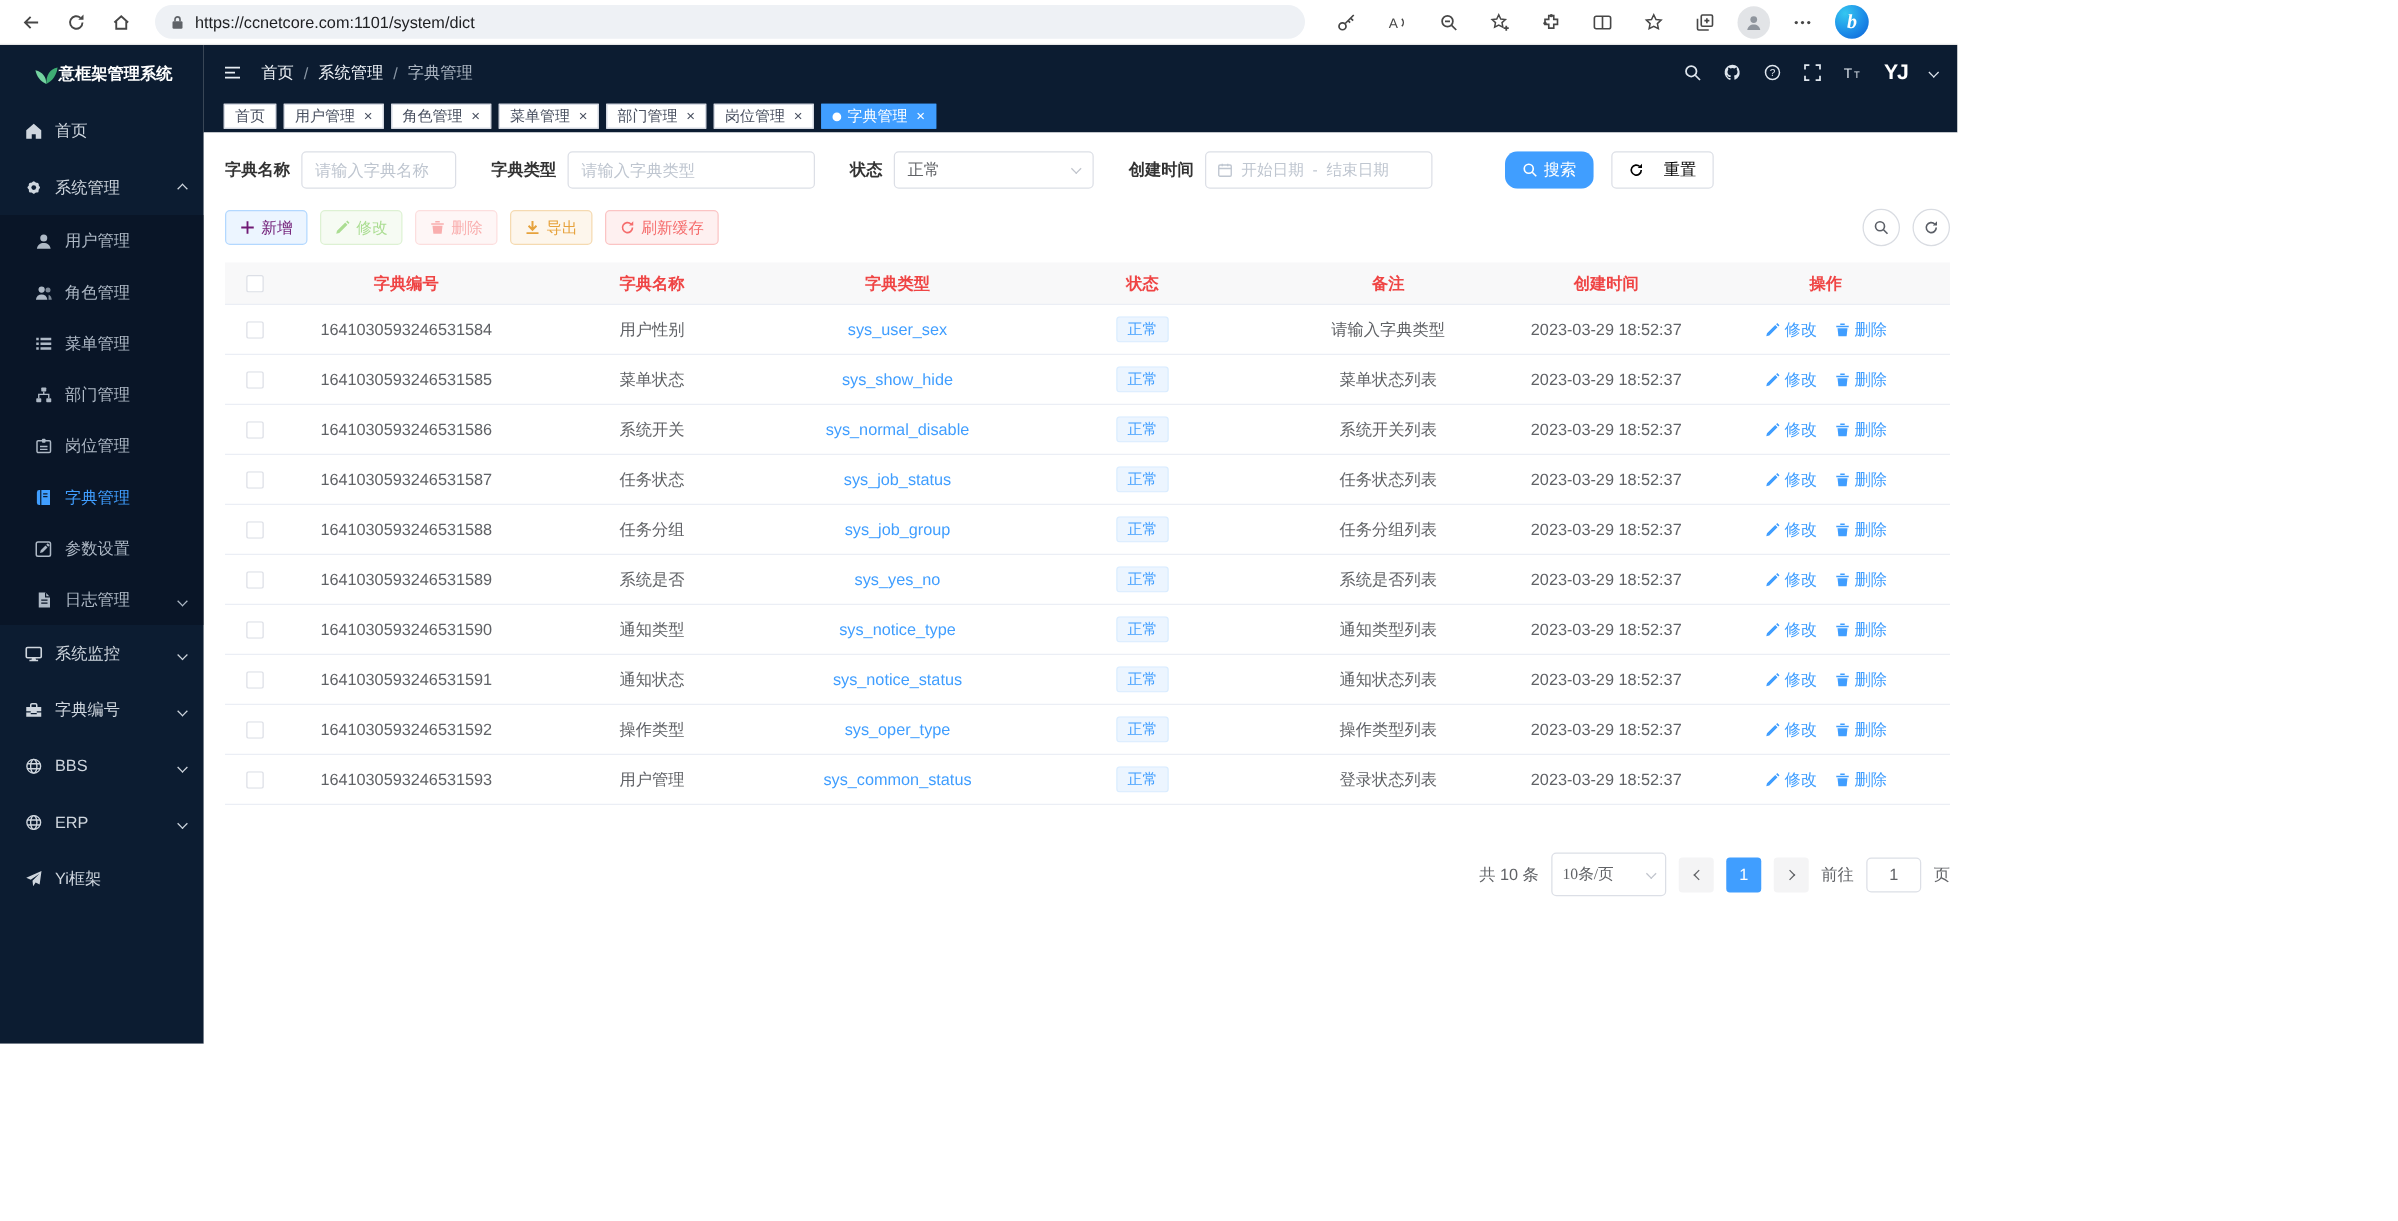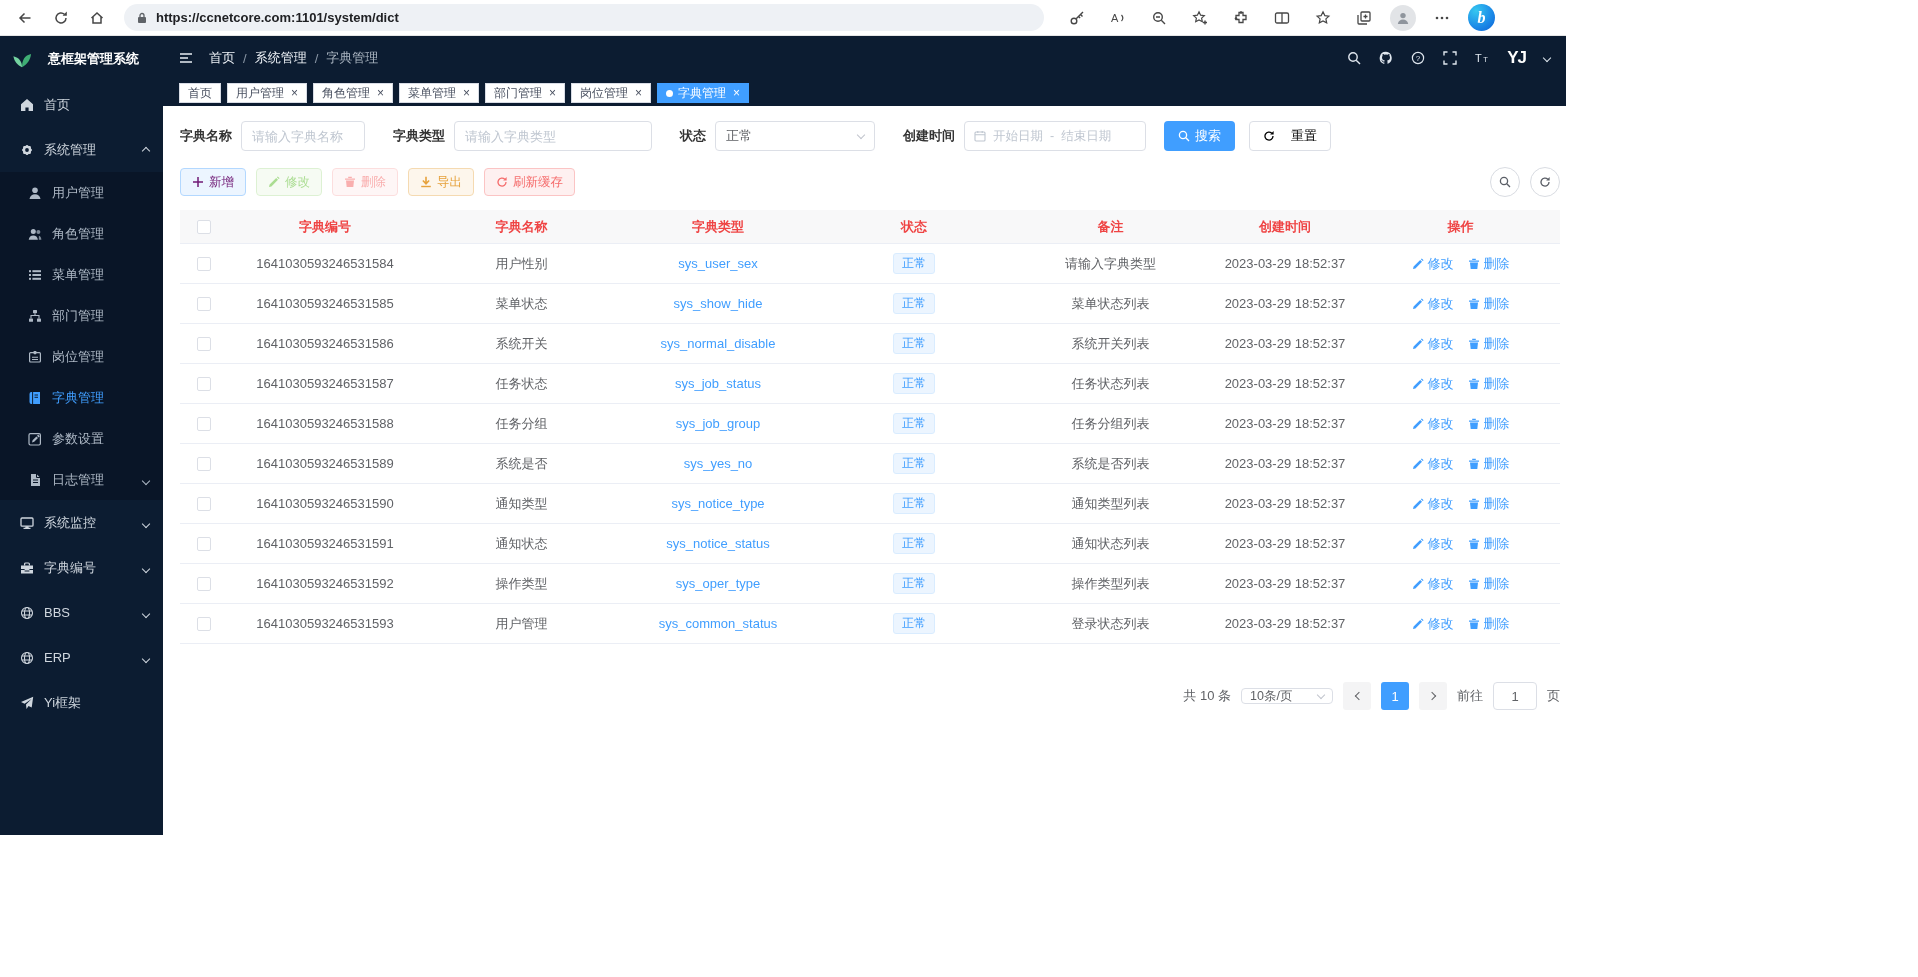--- a/index.html
+++ b/index.html
@@ -8,32 +8,32 @@
   svg { display:block; }
   .ic { width:14px; height:14px; flex-shrink:0; }
   .ic16 { width:16px; height:16px; flex-shrink:0; }
   .ic12 { width:12px; height:12px; flex-shrink:0; }
 
   
   .chrome { position:absolute; top:0; left:0; width:1566px; height:36px; background:#fff;
             border-bottom:1px solid #e6e6e6; display:flex; align-items:center; padding:0 10px; gap:6px; }
   .nav-btn { width:30px; height:30px; border-radius:4px; display:flex; align-items:center; justify-content:center; color:#474747; cursor:pointer; }
   .url-bar { width:920px; height:27px; background:#eef1f5; border-radius:14px; display:flex; align-items:center; gap:8px; padding:0 12px; margin-left:6px; }
-  .url-text { font-size:13px; color:#202124; white-space:nowrap;font-weight:bold; }
+  .url-text { font-size:13px; color:#202124; white-space:nowrap; }
   .chrome-right { display:flex; align-items:center; gap:11px; margin-left:12px; color:#474747; }
   .avatar-circle { width:26px; height:26px; border-radius:50%; background:#e2e4e7; display:flex; align-items:center; justify-content:center; }
   .copilot { width:27px; height:27px; border-radius:50%;
              background:radial-gradient(circle at 30% 25%, #35c7f0 0%, #1d8de8 55%, #0b5fd6 100%);
              color:#fff; font-weight:bold; font-style:italic; font-size:16px; font-family:"Liberation Serif",serif;
              display:flex; align-items:center; justify-content:center; cursor:pointer; }
 
   
   .app { position:absolute; top:36px; left:0; width:1566px; height:799px; display:flex; background:#fff; overflow:hidden; }
   .sidebar { width:163px; flex-shrink:0; background:#0c1c31; color:#b9c3ce; font-size:13px; }
-  .logo-row { height:46px; display:flex; align-items:center; gap:16px; padding:0 12px; }
+  .logo-row { height:46px; display:flex; align-items:center; gap:0; padding:0 27px; }
   .logo-title { color:#fff; font-size:13px; font-weight:bold; white-space:nowrap; }
   .menu-item { height:45px; display:flex; align-items:center; gap:10px; padding:0 14px 0 20px; cursor:pointer; color:#cfd6de; }
   .submenu { background:#091527; }
   .submenu .menu-item { height:41px; padding-left:28px; color:#aeb9c6; }
   .menu-item.active { color:#409eff; }
   .menu-item .chev-wrap { margin-left:auto; }
   .chev { display:inline-block; width:6px; height:6px; border-right:1.5px solid currentColor; border-bottom:1.5px solid currentColor; }
   .chev.down { transform:rotate(45deg); }
   .chev.up { transform:rotate(-135deg); }
   .chev.left { transform:rotate(135deg); }
@@ -67,21 +67,21 @@
   .f-input::placeholder { color:#bfc6d0; }
   .f-select { width:160px; height:30px; border:1px solid #dcdfe6; border-radius:4px; display:flex; align-items:center;
               justify-content:space-between; padding:0 10px; color:#606266; cursor:pointer; background:#fff; }
   .f-select .chev { color:#c0c4cc; margin-top:-2px; }
   .date-range { width:182px; height:30px; border:1px solid #dcdfe6; border-radius:4px; display:flex; align-items:center;
                 gap:7px; padding:0 9px; color:#bfc6d0; font-size:12.5px; background:#fff; cursor:pointer; }
   .btn { height:30px; border-radius:4px; font-size:13px; display:inline-flex; align-items:center; gap:5px;
          padding:0 13px; cursor:pointer; border:1px solid transparent; white-space:nowrap; }
   .btn-primary { background:#409eff; color:#fff; }
   .btn-default { background:#fff; border-color:#dcdfe6; color:#000000;gap:16px; }
-  .filters .btn-primary { margin-left:18px; }
+  .filters .btn-primary { margin-left:58px;border-radius:10px; }
   .filters .btn-default { margin-left:14px; }
 
   .action-row { display:flex; align-items:center; gap:10px; margin-top:15px; width:1380px; }
   .btn.small { height:28px; padding:0 11px; font-size:12.5px; }
   .plain-primary { background:#ecf5ff; border-color:#b3d8ff; color:#701a75; }
   .plain-success { background:#f0f9eb; border-color:#c2e7b0; color:#67c23a; }
   .plain-danger  { background:#fef0f0; border-color:#fbc4c4; color:#f56c6c; }
   .plain-warning { background:#fdf6ec; border-color:#f5dab1; color:#e6a23c; }
   .is-disabled { opacity:.55; cursor:not-allowed; }
   .action-right { margin-left:auto; display:flex; gap:10px; }
@@ -96,22 +96,22 @@
   .td { text-align:center; display:flex; align-items:center; justify-content:center; overflow:hidden; white-space:nowrap; }
   .cb { width:14px; height:14px; border:1px solid #dcdfe6; border-radius:2px; background:#fff; display:inline-block; cursor:pointer; }
   .type-link { color:#409eff; cursor:pointer; }
   .tag { height:21px; padding:0 8px; background:#ecf5ff; border:1px solid #d9ecff; color:#409eff; border-radius:3px;
          font-size:12px; display:inline-flex; align-items:center; }
   .ops { gap:14px; }
   .op-link { color:#409eff; display:inline-flex; align-items:center; gap:4px; cursor:pointer; }
 
   .pagination { width:1380px; display:flex; align-items:center; justify-content:flex-end; gap:10px; margin-top:38px;
                 font-size:13px; color:#606266; }
-  .pg-size { width:92px; height:16px; border:1px solid #dcdfe6; border-radius:4px; display:flex; align-items:center;
-             justify-content:space-between; padding:0 8px; font-size:12.5px; cursor:pointer; }
+  .pg-size { width:92px; height:35px; border:1px solid #dcdfe6; border-radius:4px; display:flex; align-items:center;
+             justify-content:space-between; padding:0 8px; font-size:12.5px; cursor:pointer;font-family:Liberation Serif, serif; }
   .pg-size .chev { color:#c0c4cc; margin-top:-2px; }
   .pg-btn { width:28px; height:28px; background:#f4f4f5; border-radius:3px; display:flex; align-items:center;
             justify-content:center; color:#606266; cursor:pointer; }
   .pg-btn .chev.left { margin-left:3px; }
   .pg-btn .chev.right { margin-right:3px; }
   .pg-num { width:28px; height:28px; background:#409eff; border-radius:3px; color:#fff; display:flex; align-items:center;
             justify-content:center; cursor:pointer; }
   .pg-go { width:44px; height:28px; border:1px solid #dcdfe6; border-radius:4px; text-align:center; font-size:13px;
            color:#606266; outline:none; }
 </style>

